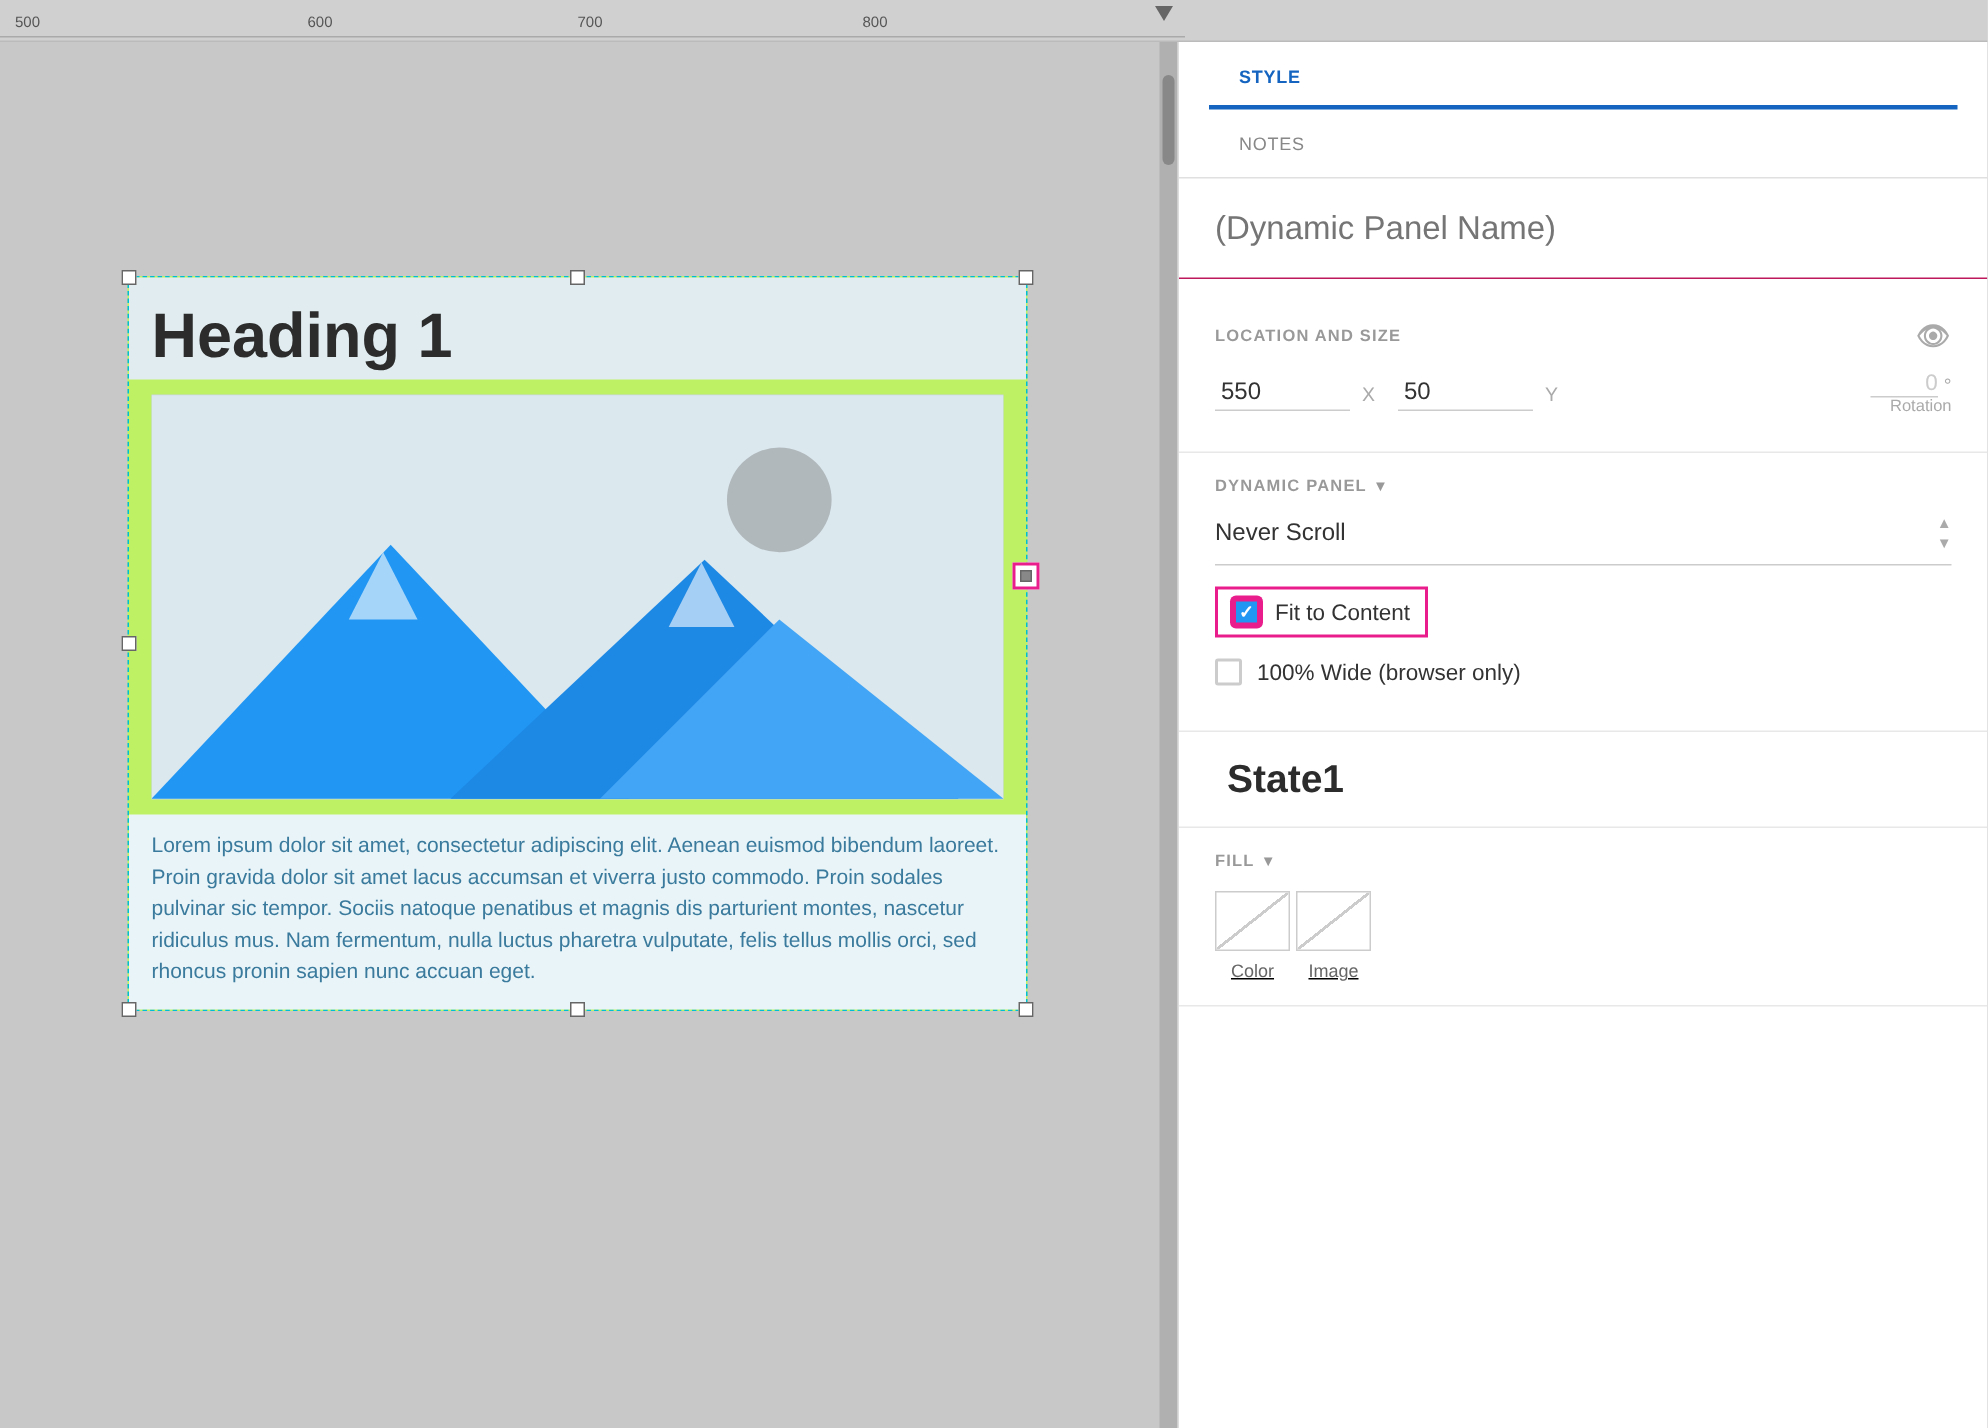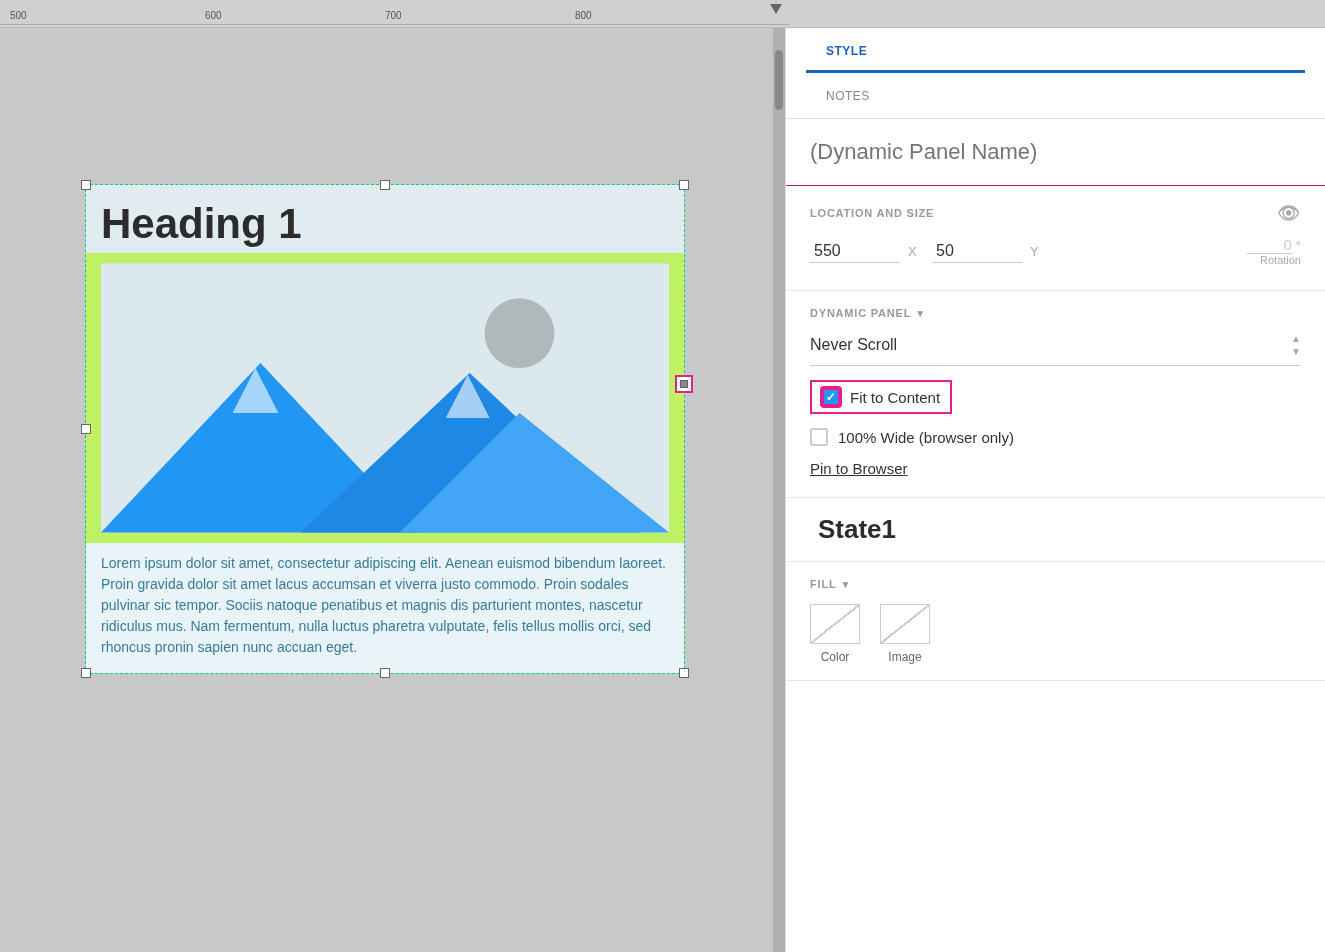--- a/index.html
+++ b/index.html
@@ -197,20 +197,21 @@
     .section-label {
       font-size: 11px;
       font-weight: 600;
       color: #999;
       letter-spacing: 0.8px;
       text-transform: uppercase;
       margin-bottom: 12px;
       display: flex;
       align-items: center;
       gap: 6px;
+      margin-top: 11px;
     }
     .coord-input {
       border: none;
       border-bottom: 1px solid #ccc;
       font-size: 16px;
       color: #333;
       width: 90px;
       outline: none;
       padding: 2px 4px;
       background: transparent;
@@ -338,22 +339,23 @@
       color: #999;
       letter-spacing: 0.8px;
       text-transform: uppercase;
       display: flex;
       align-items: center;
       gap: 4px;
       margin-bottom: 14px;
     }
     .fill-options {
       display: flex;
-      gap: 20px;
+      gap: 4px;
       align-items: flex-start;
+      text-decoration: underline;
     }
     .fill-option {
       display: flex;
       flex-direction: column;
       align-items: center;
       gap: 6px;
     }
     .fill-icon-box {
       width: 50px;
       height: 40px;
@@ -508,21 +510,20 @@
         <span class="checkbox-label">Fit to Content</span>
       </div>
 
       
       <div class="checkbox-row">
         <div class="checkbox-unchecked"></div>
         <span class="checkbox-label">100% Wide (browser only)</span>
       </div>
 
       
-      <span class="pin-link">Pin to Browser</span>
     </div>
 
     <div class="state-section">
       <div class="state-title">State1</div>
     </div>
 
     <div class="fill-section">
       <div class="fill-header">
         <span>FILL</span>
         <span class="dropdown-arrow">▼</span>

